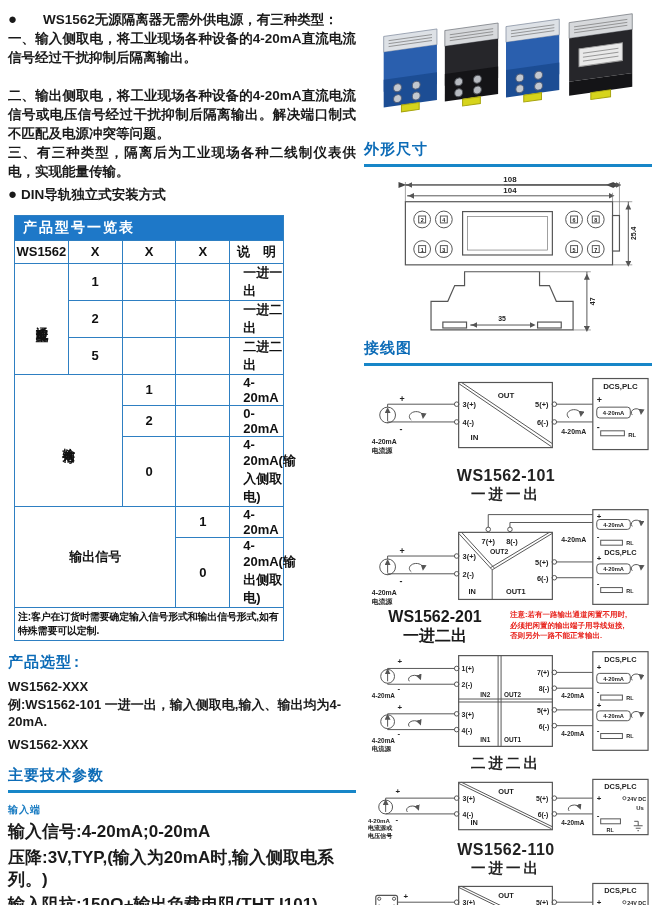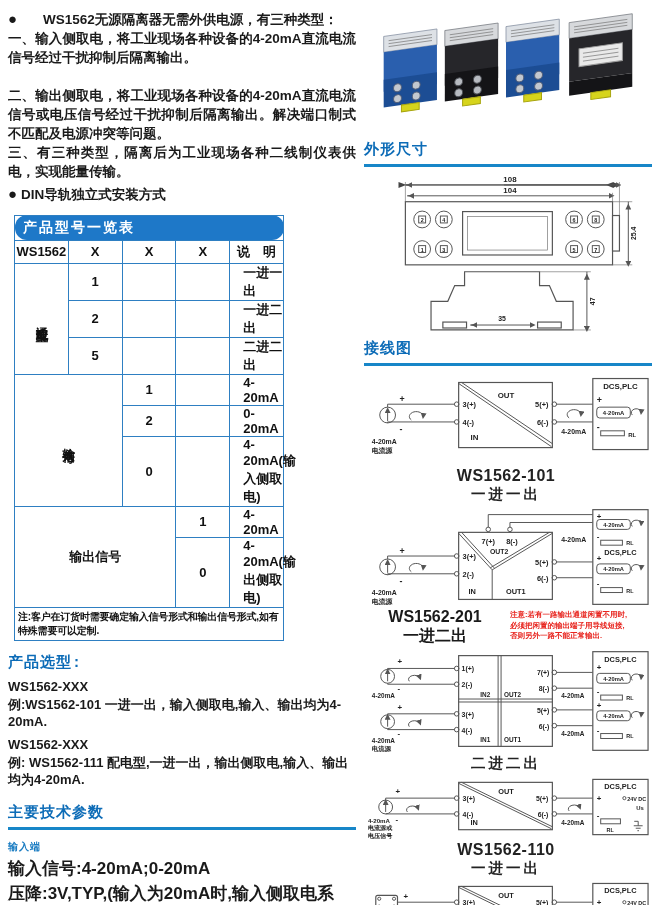--- a/index.html
+++ b/index.html
@@ -17,21 +17,21 @@
   .intro .gap { margin-top:18px; }
   .bullet { font-size:15px; margin-right:26px; }
   .bullet2 { font-size:15px; margin-right:4px; }
   .din-line { font-size:13.5px; font-weight:bold; margin-top:2px; }
 
   
   table.model { border-collapse:collapse; width:270px; margin:10px 0 0 6px; table-layout:fixed; }
   table.model td { border:1px solid #2e7fc2; font-weight:bold; color:#111; height:23px;
                    text-align:center; font-size:13px; padding:0; }
   table.model .title-row td { background:#1e78c8; color:#fff; text-align:left; padding:3px 8px;
-                   font-size:14px; height:24px; letter-spacing:2px;border-radius:12px; }
+                   font-size:14px; height:24px; letter-spacing:2px; }
   table.model .head td { font-size:13px; }
   table.model td.vert { writing-mode:vertical-rl; text-orientation:upright; letter-spacing:1px;
                    font-size:12.5px; padding:2px 0; }
   table.model td.desc { text-align:left; padding-left:13px; }
   table.model .note td { font-size:10px; text-align:left; padding:2px 3px; letter-spacing:-0.2px; }
 
   
   .h-blue { color:#0d6cb7; font-size:15px; font-weight:bold; letter-spacing:1px;font-family:Liberation Mono, monospace; }
   .h-rule { border-bottom:3px solid #1786c8; padding-bottom:5px; margin-bottom:8px; }
   .sub-blue { color:#1a7cc2; font-size:10px; font-weight:bold; margin:10px 0 4px 0; letter-spacing:1px; }
@@ -148,21 +148,20 @@
             <td colspan="5">注:客户在订货时需要确定输入信号形式和输出信号形式,如有特殊需要可以定制.</td>
           </tr>
     </tbody>
       </table>
 
     <div class="sel-block">
       <div class="h-blue">产品选型:</div>
       <div class="sel-line">WS1562-XXX</div>
       <div class="sel-desc">例:WS1562-101  一进一出，输入侧取电,输入、输出均为4-20mA.</div>
       <div class="sel-line">WS1562-XXX</div>
-      <div class="sel-desc">例: WS1562-111 配电型,一进一出，输出侧取电,输入、输出均为4-20mA.</div>
     </div>
 
     <div style="margin-top:14px">
       <div class="h-blue h-rule">主要技术参数</div>
 
       <div class="sub-blue">输入端</div>
       <div class="spec">输入信号:4-20mA;0-20mA</div>
       <div class="spec">压降:3V,TYP,(输入为20mA时,输入侧取电系列。)</div>
       <div class="spec">输入阻抗:150Ω+输出负载电阻(THT-I101)</div>
 

